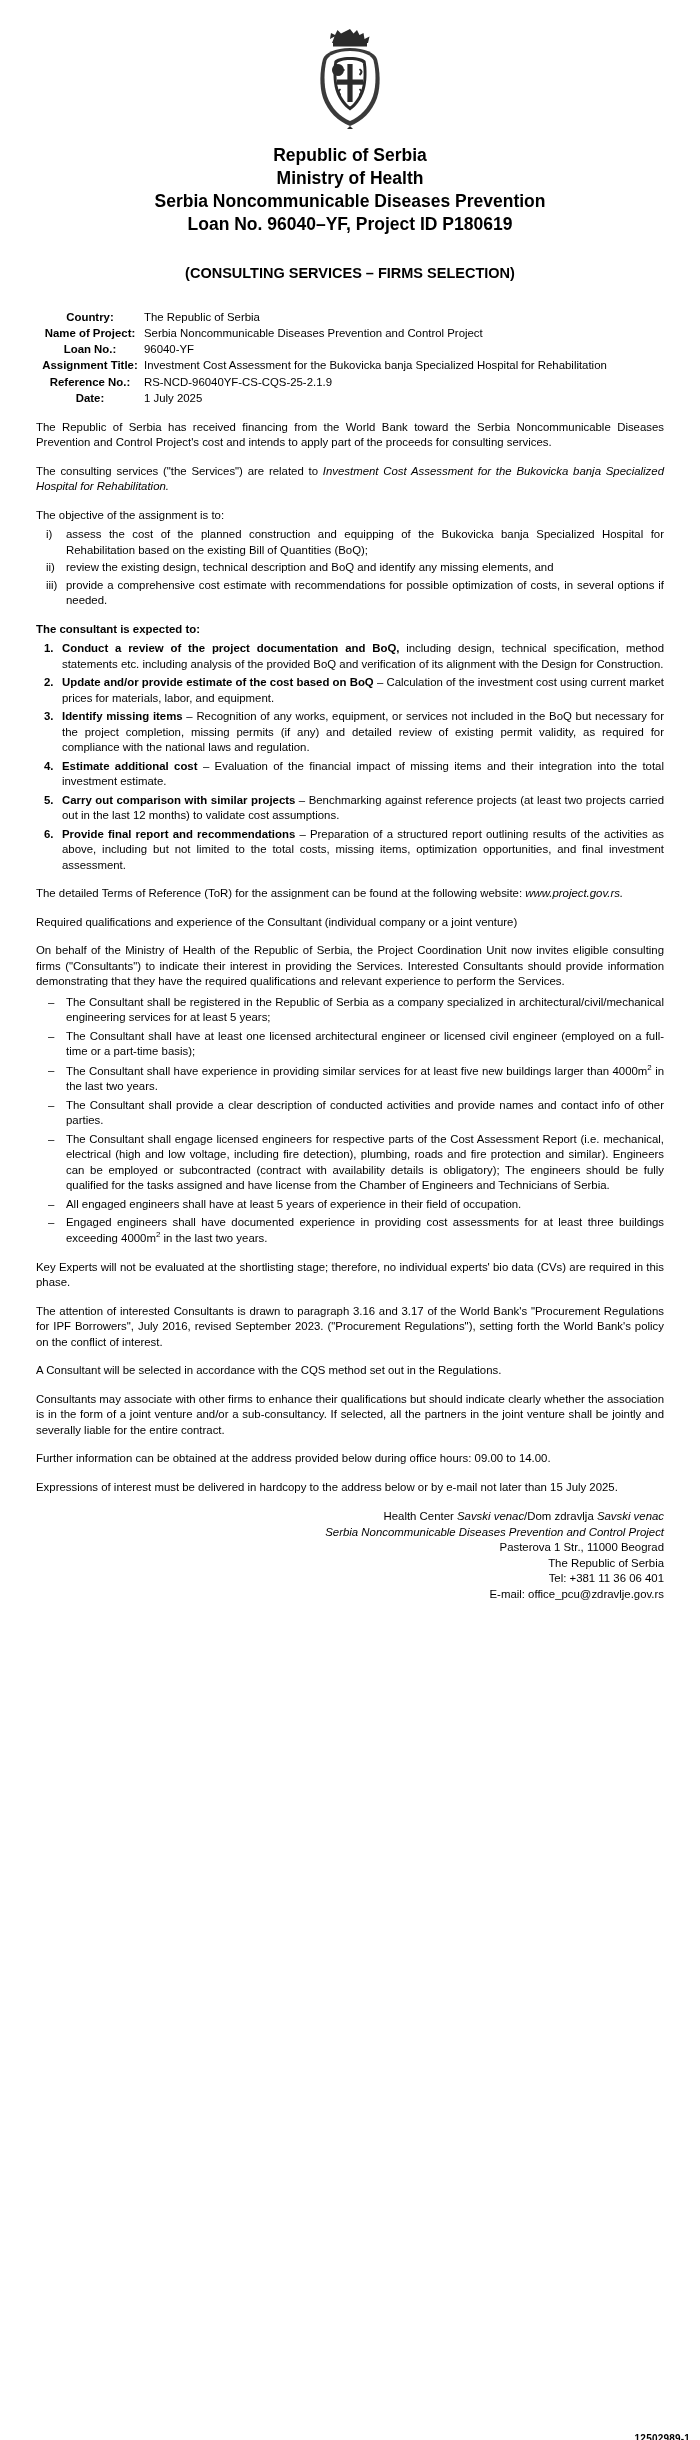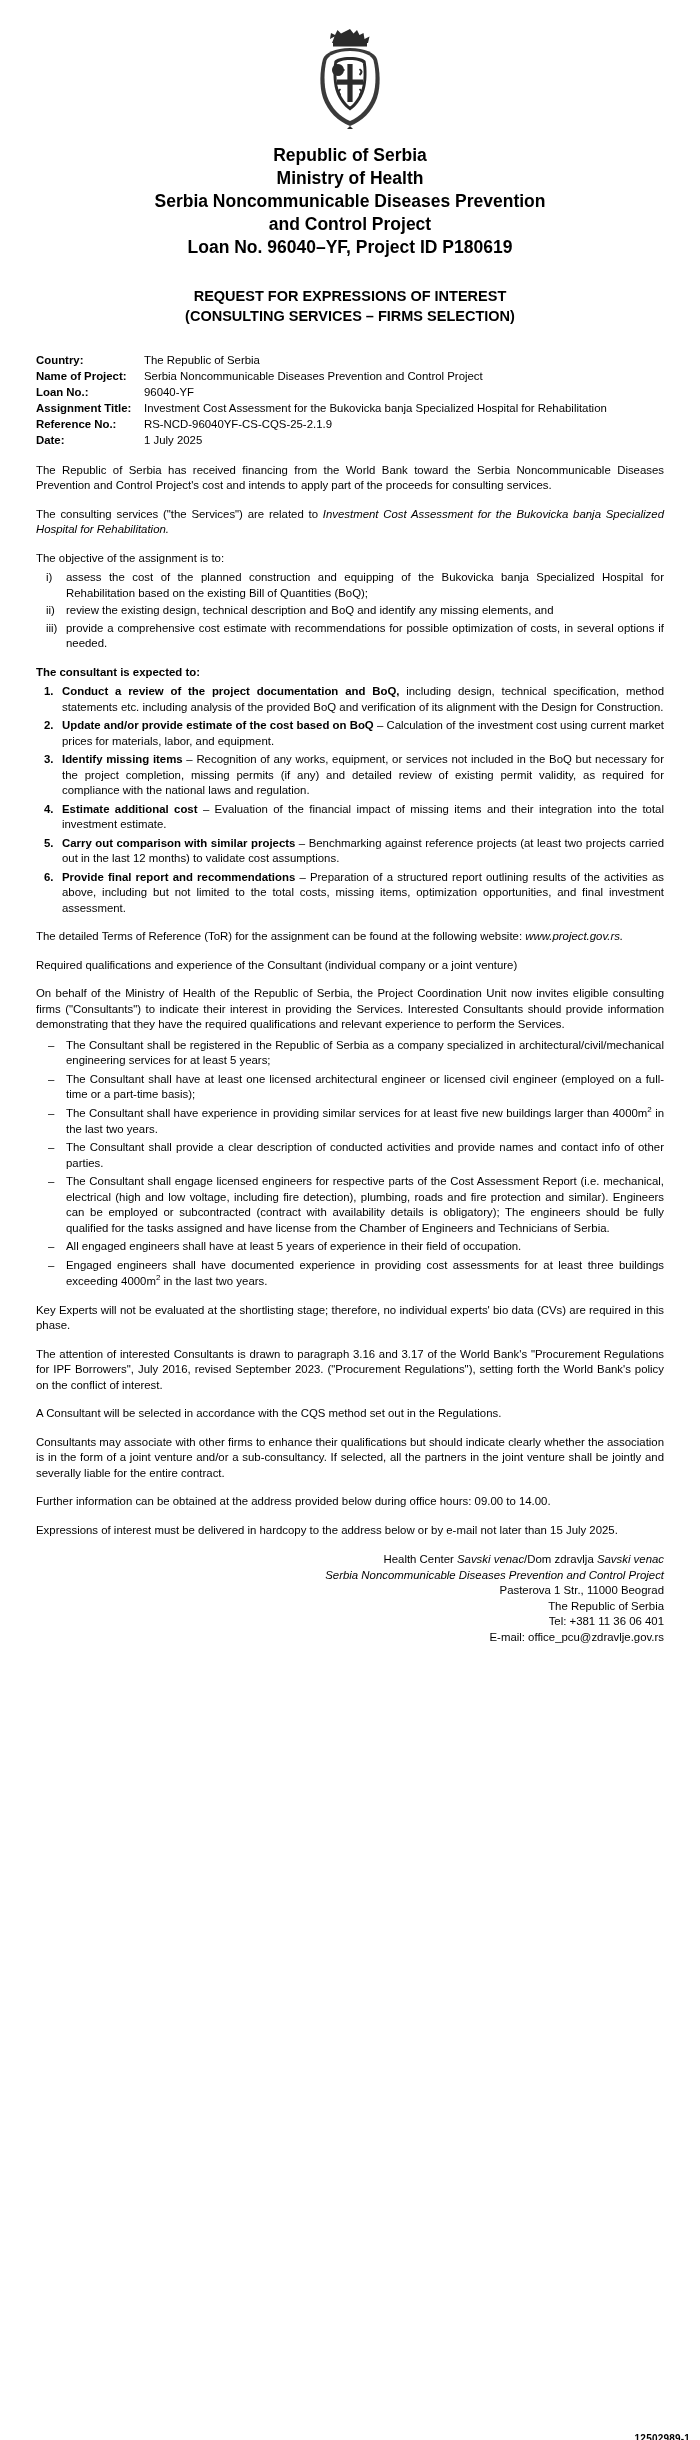--- a/index.html
+++ b/index.html
@@ -47,20 +47,21 @@
   table.meta {
     margin-top: 26px;
     border-collapse: collapse;
     width: 100%;
     font-size: 11.4px;
     line-height: 1.33;
   }
   table.meta td {
     vertical-align: top;
     padding: 0 0 1px 0;
+    text-align: center;
   }
   table.meta td.k {
     width: 108px;
     font-weight: bold;
     white-space: nowrap;
   }
   table.meta td.v { text-align: justify; }
 
   p.body {
     font-size: 11.4px;
@@ -177,26 +178,24 @@
 
         <path d="M39 100 l-3 3 h6 z"></path>
       </g>
     </svg>
   </div>
 
   <div class="hdr">
     <span class="hdr-line">Republic of Serbia</span>
     <span class="hdr-line">Ministry of Health</span>
     <span class="hdr-line">Serbia Noncommunicable Diseases Prevention</span>
-    <span class="hdr-line">and Control Project</span>
     <span class="hdr-line">Loan No. 96040–YF, Project ID P180619</span>
   </div>
 
   <div class="title2">
-    <span class="hdr-line">REQUEST FOR EXPRESSIONS OF INTEREST</span>
     <span class="hdr-line">(CONSULTING SERVICES – FIRMS SELECTION)</span>
   </div>
 
   <table class="meta">
     <tbody>
       <tr>
         <td class="k">Country:</td>
         <td class="v">The Republic of Serbia</td>
       </tr>
       <tr>

